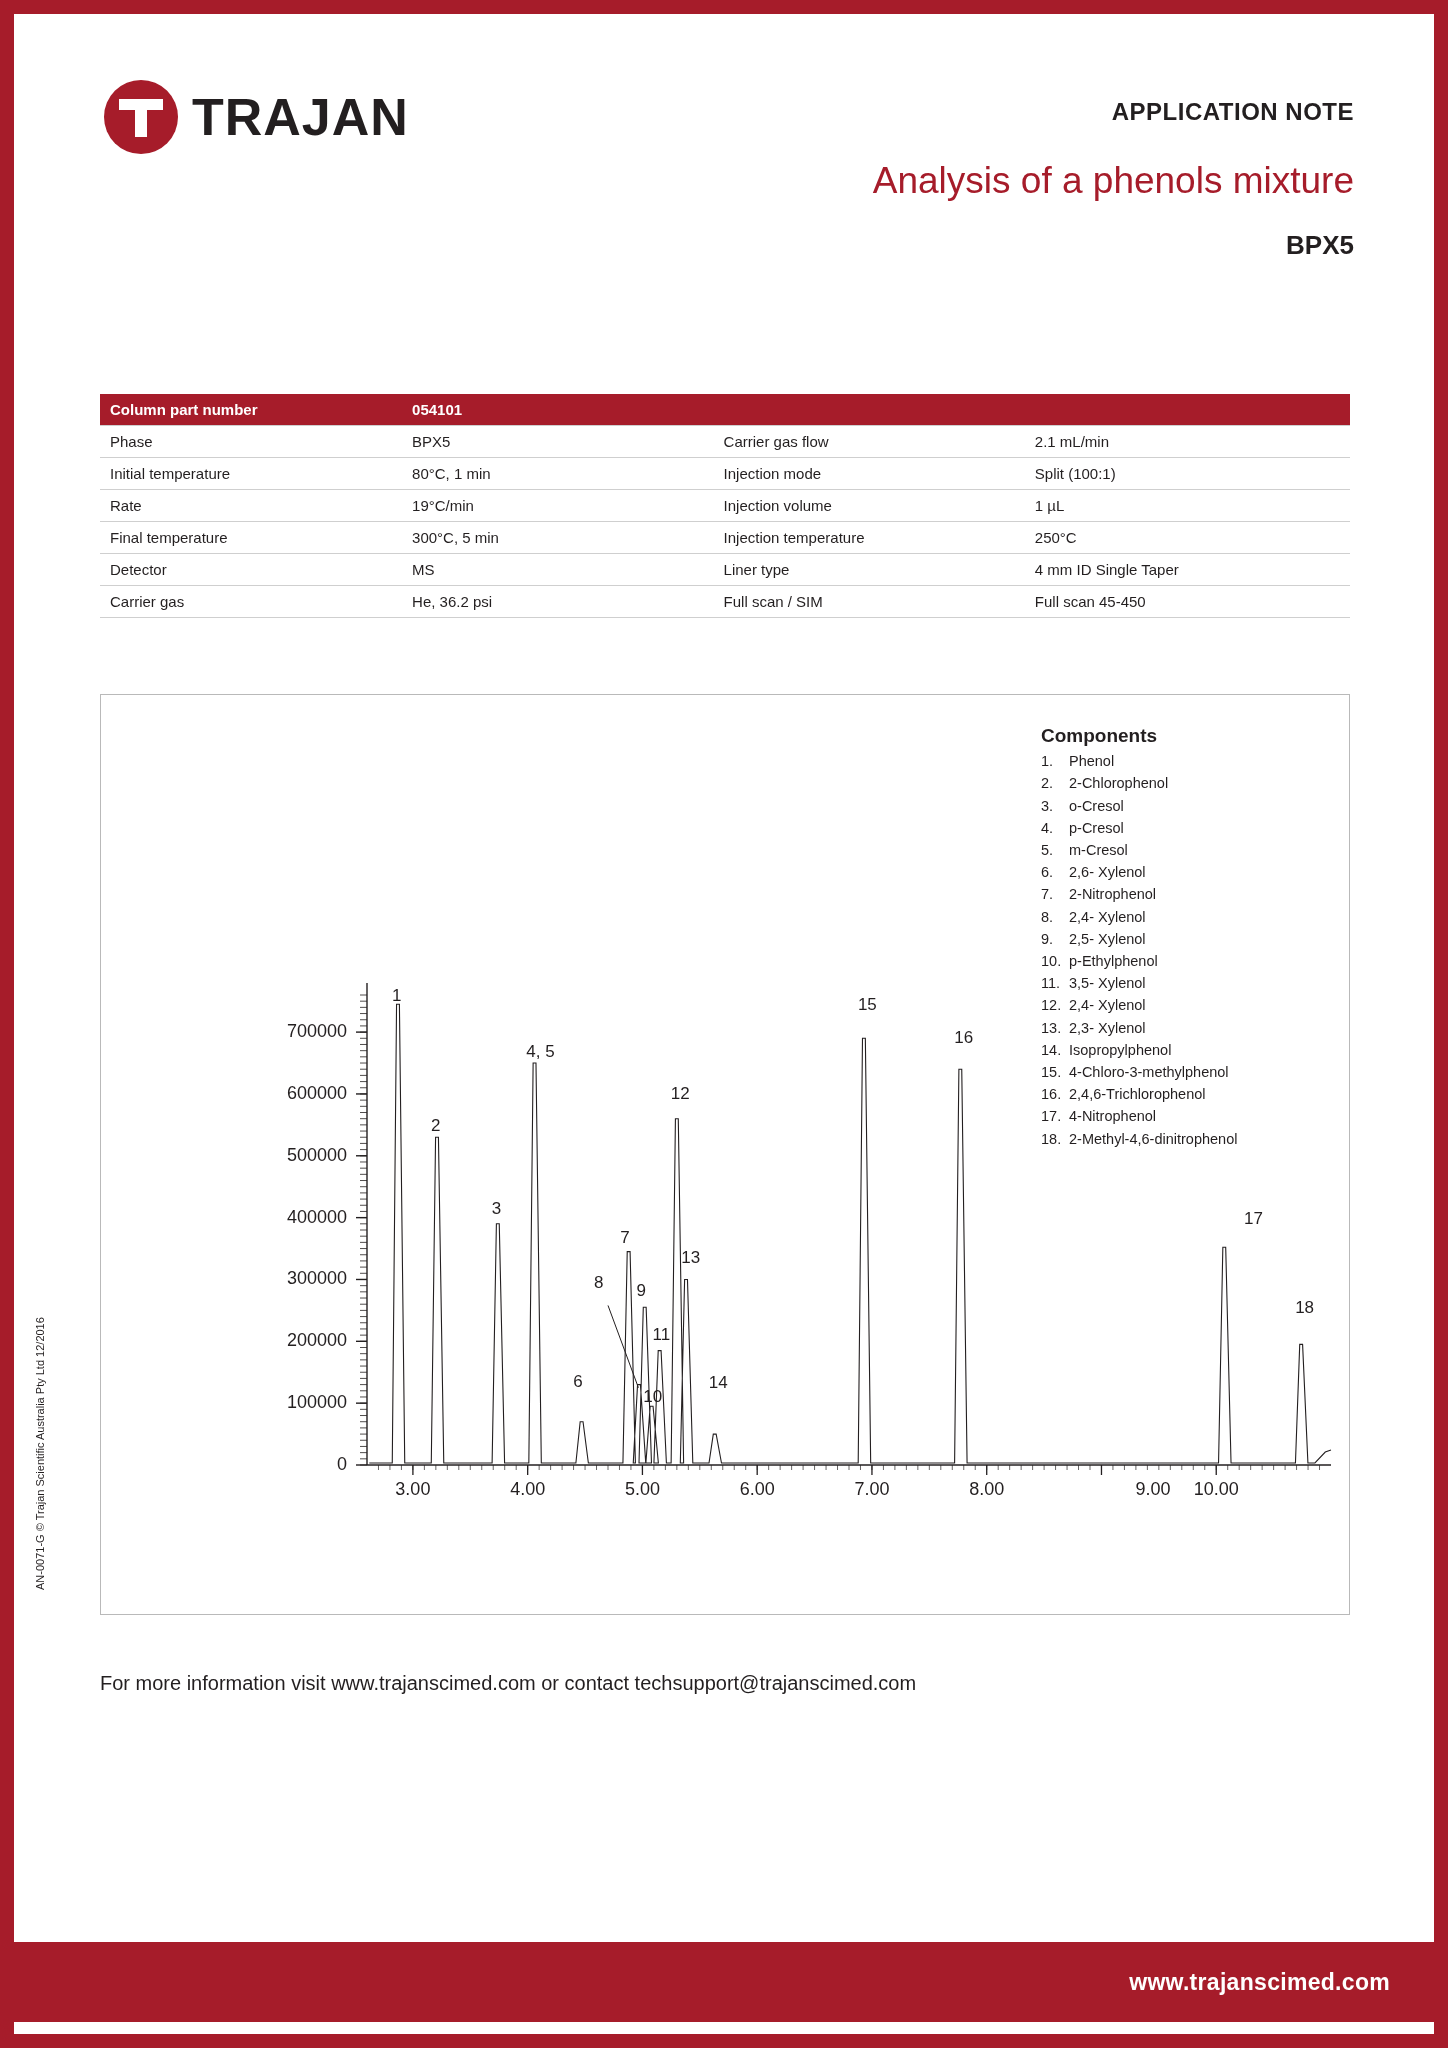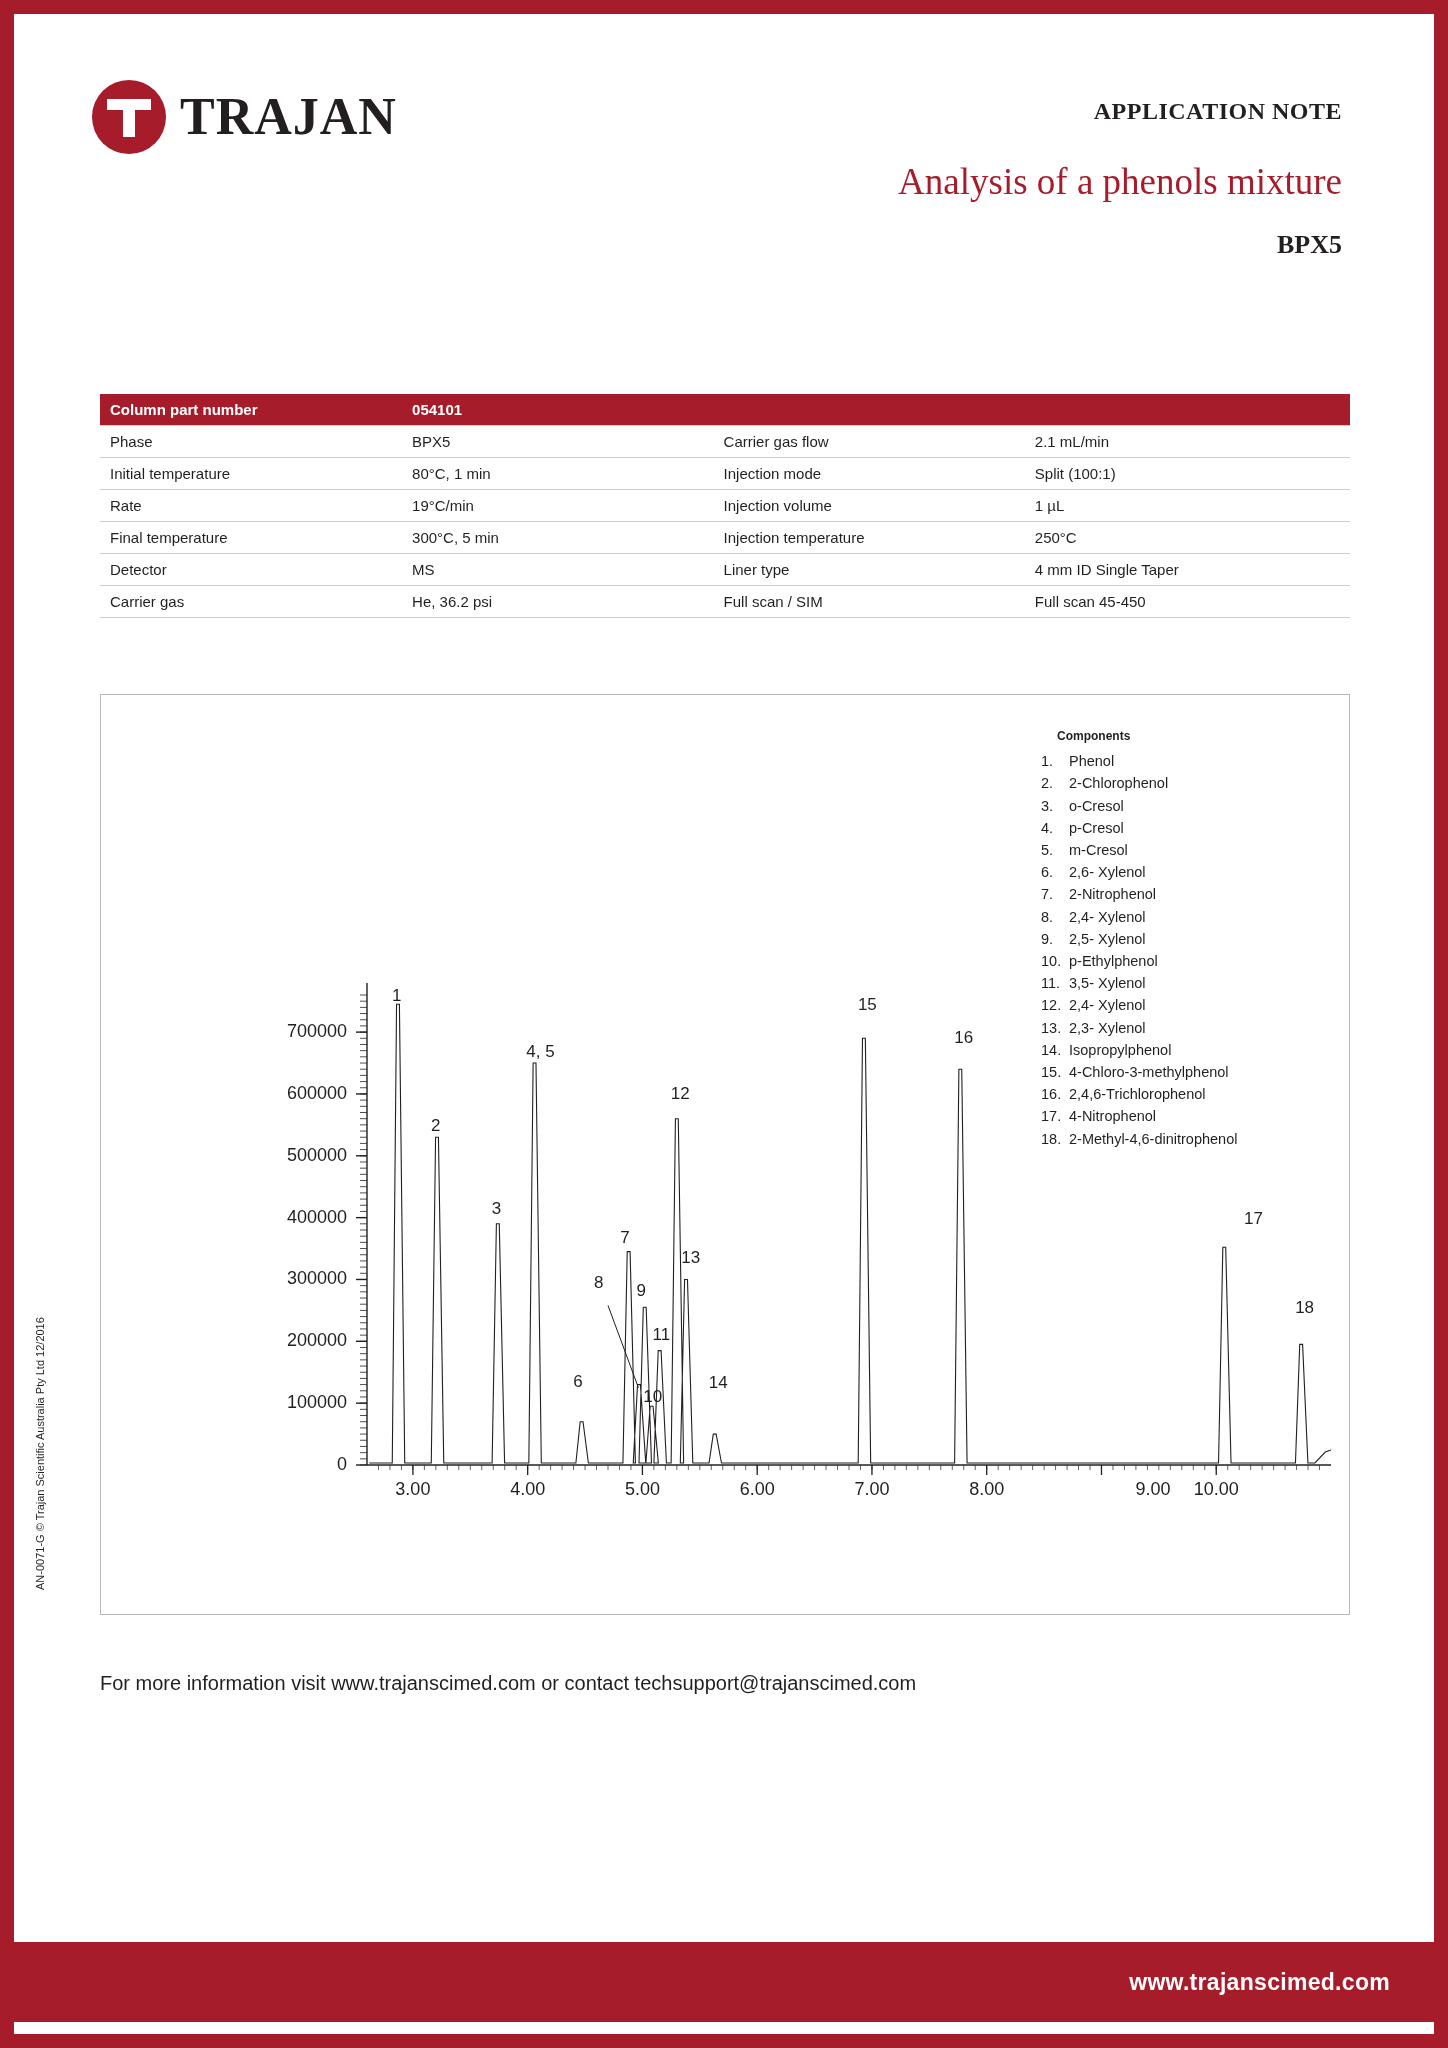--- a/index.html
+++ b/index.html
@@ -45,25 +45,24 @@
   .footer-bar .url {
     color: #ffffff;
     font-size: 23px;
     font-weight: bold;
     letter-spacing: 0.3px;
   }
 
   
   .header {
     position: absolute;
-    left: 92px;
+    left: 104px;
     top: 70px;
     width: 1250px;
     height: 220px;
-    font-family: Liberation Serif, serif;
   }
   .logo {
     position: absolute;
     left: 0;
     top: 10px;
     display: flex;
     align-items: center;
   }
   .logo-mark {
     width: 74px;
@@ -169,22 +168,21 @@
     position: absolute;
     left: 940px;
     top: 30px;
     width: 300px;
     font-size: 14.5px;
     line-height: 22.2px;
   }
   .components .comp-title {
     font-weight: bold;
     margin-bottom: 3px;
-    font-size: 12px;
-    margin-left: 16px;
+    font-size: 19px;
   }
   .comp-item {
     display: flex;
   }
   .comp-num {
     width: 28px;
     flex: 0 0 28px;
   }
   .plot-area {
     position: absolute;

